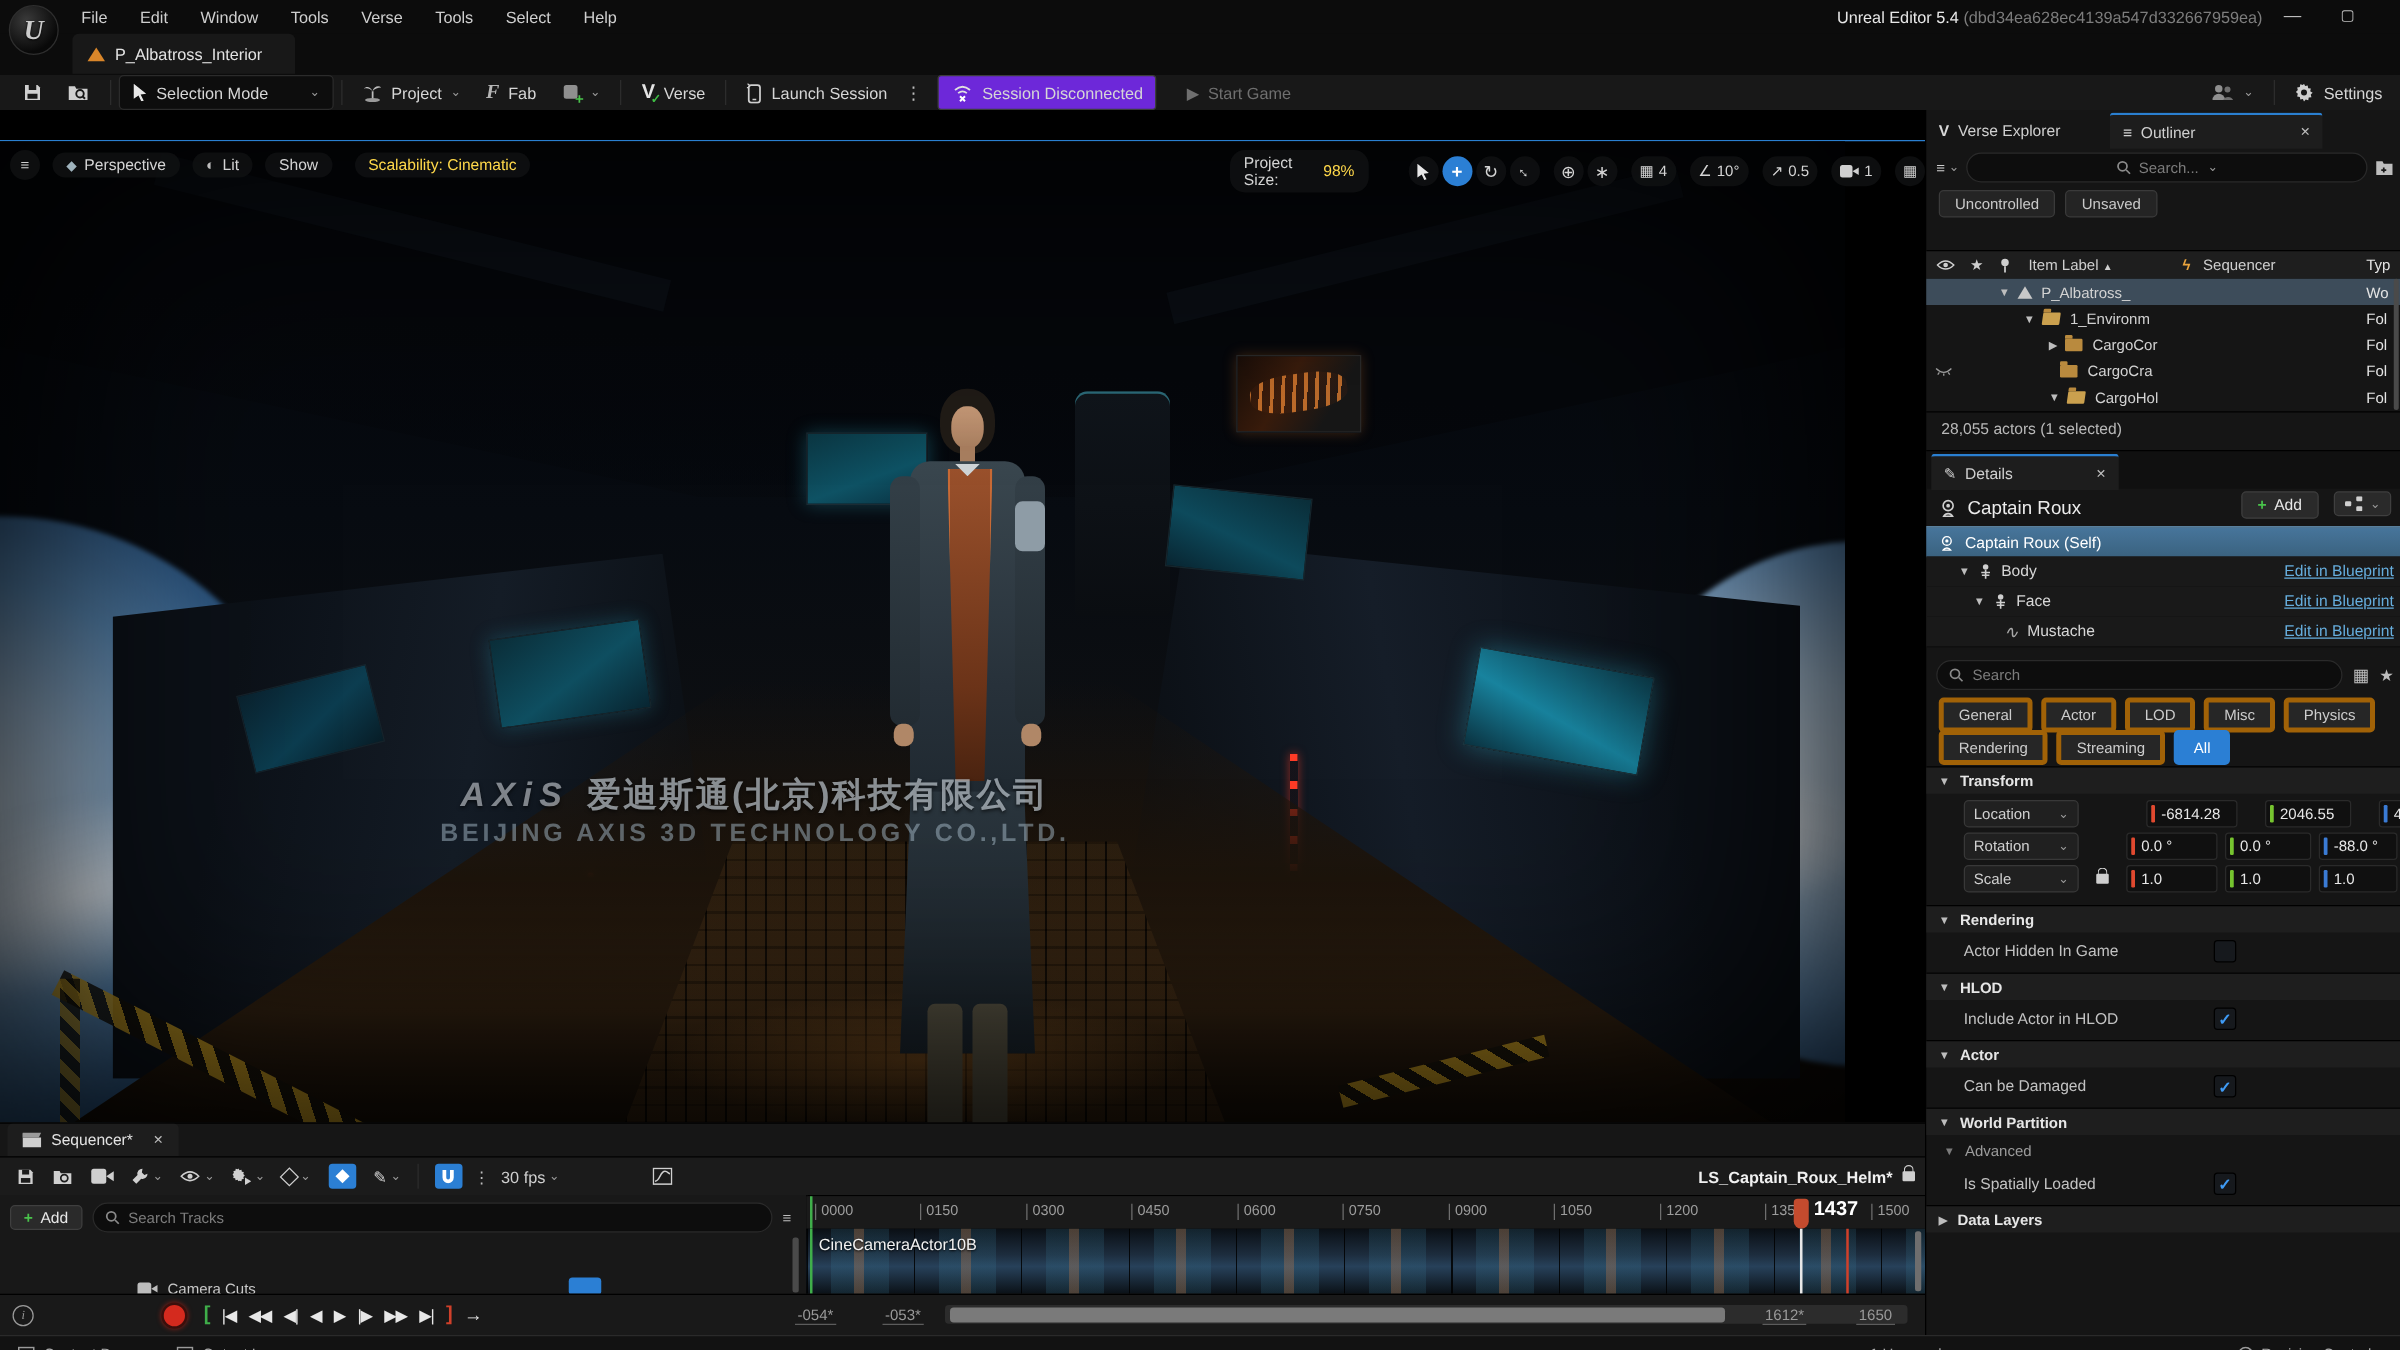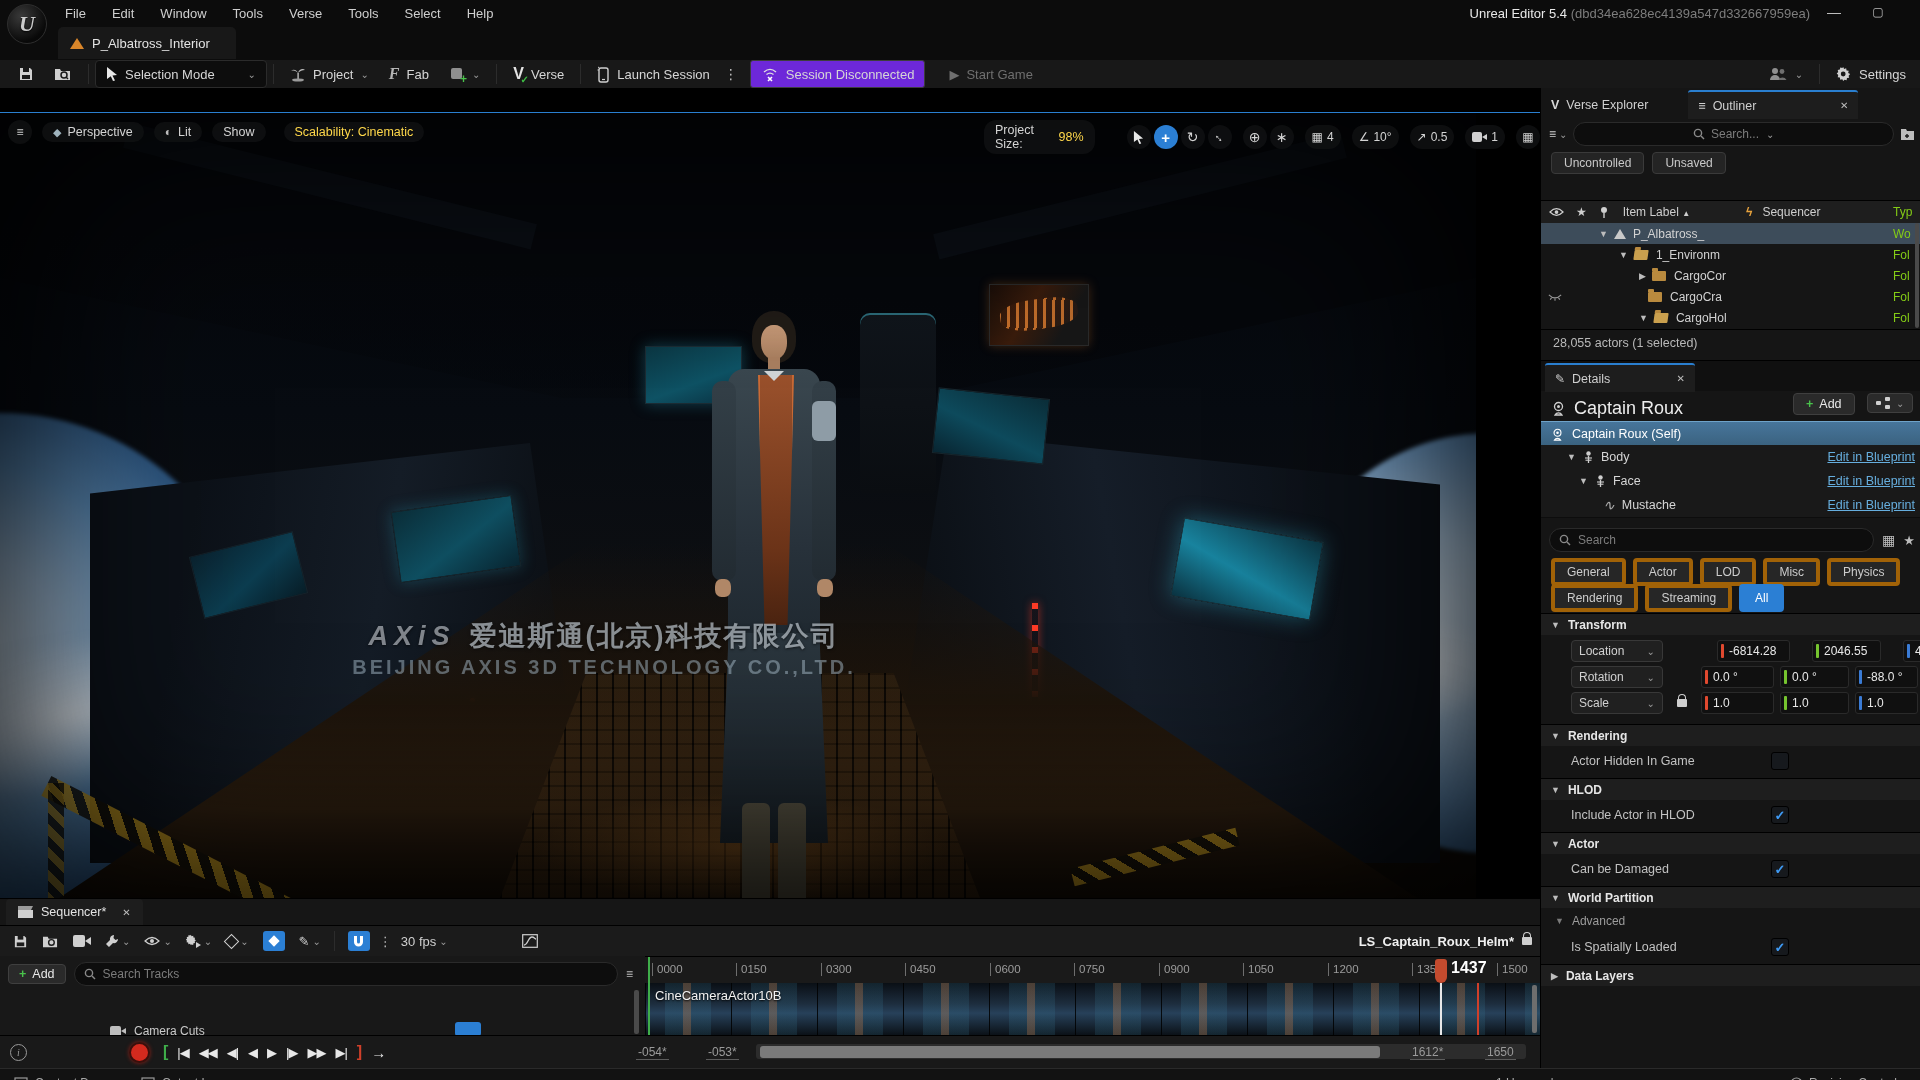--- a/index.html
+++ b/index.html
@@ -50,21 +50,21 @@
   .ptab{height:27px;display:flex;align-items:center;gap:7px;padding:0 10px;color:#cfcfcf;font-size:12.5px}
   .ptab.active{background:#1d1d1d;border-top:2px solid #2a7fd0;border-radius:3px 3px 0 0}
   .searchbox{background:#0d0d0d;border:1px solid #2a2a2a;border-radius:12px;height:22px;display:flex;align-items:center;gap:7px;padding:0 9px;color:#7c7c7c}
   .obtn{background:#242424;border:1px solid #3a3a3a;border-radius:4px;padding:3px 12px;color:#c9c9c9;font-size:12px}
   .colhead{position:absolute;left:0;width:380px;height:22px;background:#1e1e1e;border-top:1px solid #000;border-bottom:1px solid #000;display:flex;align-items:center;font-size:12px;color:#cfcfcf}
   .otrow{position:absolute;left:0;width:380px;height:21px;display:flex;align-items:center;font-size:12px;color:#d2d2d2}
   .otrow.sel{background:#3d4c5a}
   .folder{width:14px;height:10px;background:#b98a3e;border-radius:1px;position:relative;display:inline-block}
   .folder:before{content:"";position:absolute;left:0;top:-3px;width:6px;height:3px;background:#b98a3e;border-radius:1px 1px 0 0}
   .folder.open{background:#caa04e;transform:skewX(-8deg)}
-  .typecol{position:absolute;left:352px;color:#84cc16}
+  .typecol{position:absolute;left:352px;color:#e5e5e5}
   .statusline{color:#b9b9b9;font-size:12.5px}
   .dheader{display:flex;align-items:center;gap:8px;color:#ececec}
   .addbtn{background:#2a2a2a;border:1px solid #3f3f3f;border-radius:4px;padding:3px 12px;display:flex;gap:6px;align-items:center;color:#e8e8e8;font-size:12.5px}
   .comp-row{position:absolute;left:0;width:380px;height:24px;display:flex;align-items:center;font-size:12.5px;color:#d6d6d6;border-bottom:1px solid #0d0d0d;background:#191919}
   .comp-row.sel{background:linear-gradient(180deg,#47759b,#3a627f);color:#fff;border-top:1px solid #6fa3c9}
   .bplink{position:absolute;right:6px;color:#66aede;text-decoration:underline;font-size:12.5px}
   .chip{background:#262626;border:4px solid #a16207;border-radius:4px;padding:3px 12px;color:#cccccc;font-size:12px}
   .chip.on{background:#2b7fd4;border-color:#2b7fd4;color:#fff}
   .sechead{position:absolute;left:0;width:380px;height:22px;background:#1e1e1e;border-top:1px solid #000;display:flex;align-items:center;gap:8px;padding-left:10px;box-sizing:border-box;font-weight:bold;font-size:12px;color:#e6e6e6}
   .proplabel{color:#c2c2c2;font-size:12.5px}
@@ -463,21 +463,21 @@
       <span style="font-size:10px;color:#bdbdbd">✕</span>
     </div>
   </div>
 
   <div class="abs dheader" style="left:10px;top:310px">
     <svg width="15" height="15" viewBox="0 0 15 15">
         <circle cx="7.5" cy="5.5" r="4" fill="none" stroke="#cfcfcf" stroke-width="1.3"></circle>
         <circle cx="7.5" cy="5.5" r="1.5" fill="#cfcfcf"></circle>
         <path d="M4 14 a4 4 0 0 1 7 0z" fill="none" stroke="#cfcfcf" stroke-width="1.3"></path>
       </svg>
-    <span style="font-size:18px">Captain Roux</span>
+    <span style="font-size:15px">Captain Roux</span>
   </div>
   <div class="abs addbtn" style="left:252px;top:305px">
     <span style="color:#49c24b;font-weight:bold">+</span>
     <span>Add</span>
   </div>
   <div class="abs addbtn" style="left:326px;top:305px;padding:3px 8px">
     <svg width="14" height="12" viewBox="0 0 14 12">
         <rect x="0" y="4" width="5" height="4" rx="1" fill="#cfcfcf"></rect>
         <rect x="9" y="0" width="5" height="4" rx="1" fill="#cfcfcf"></rect>
         <rect x="9" y="8" width="5" height="4" rx="1" fill="#cfcfcf"></rect>

